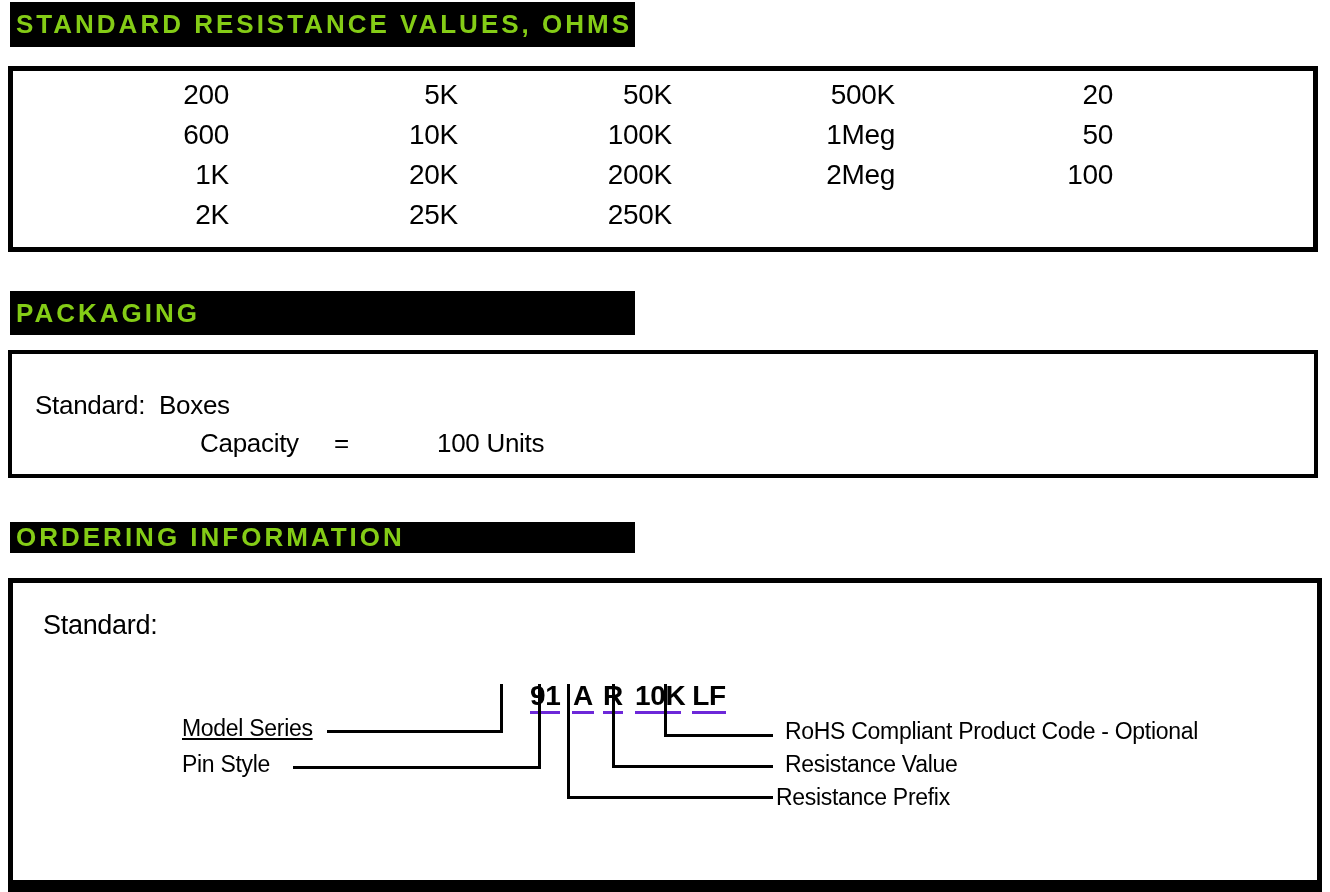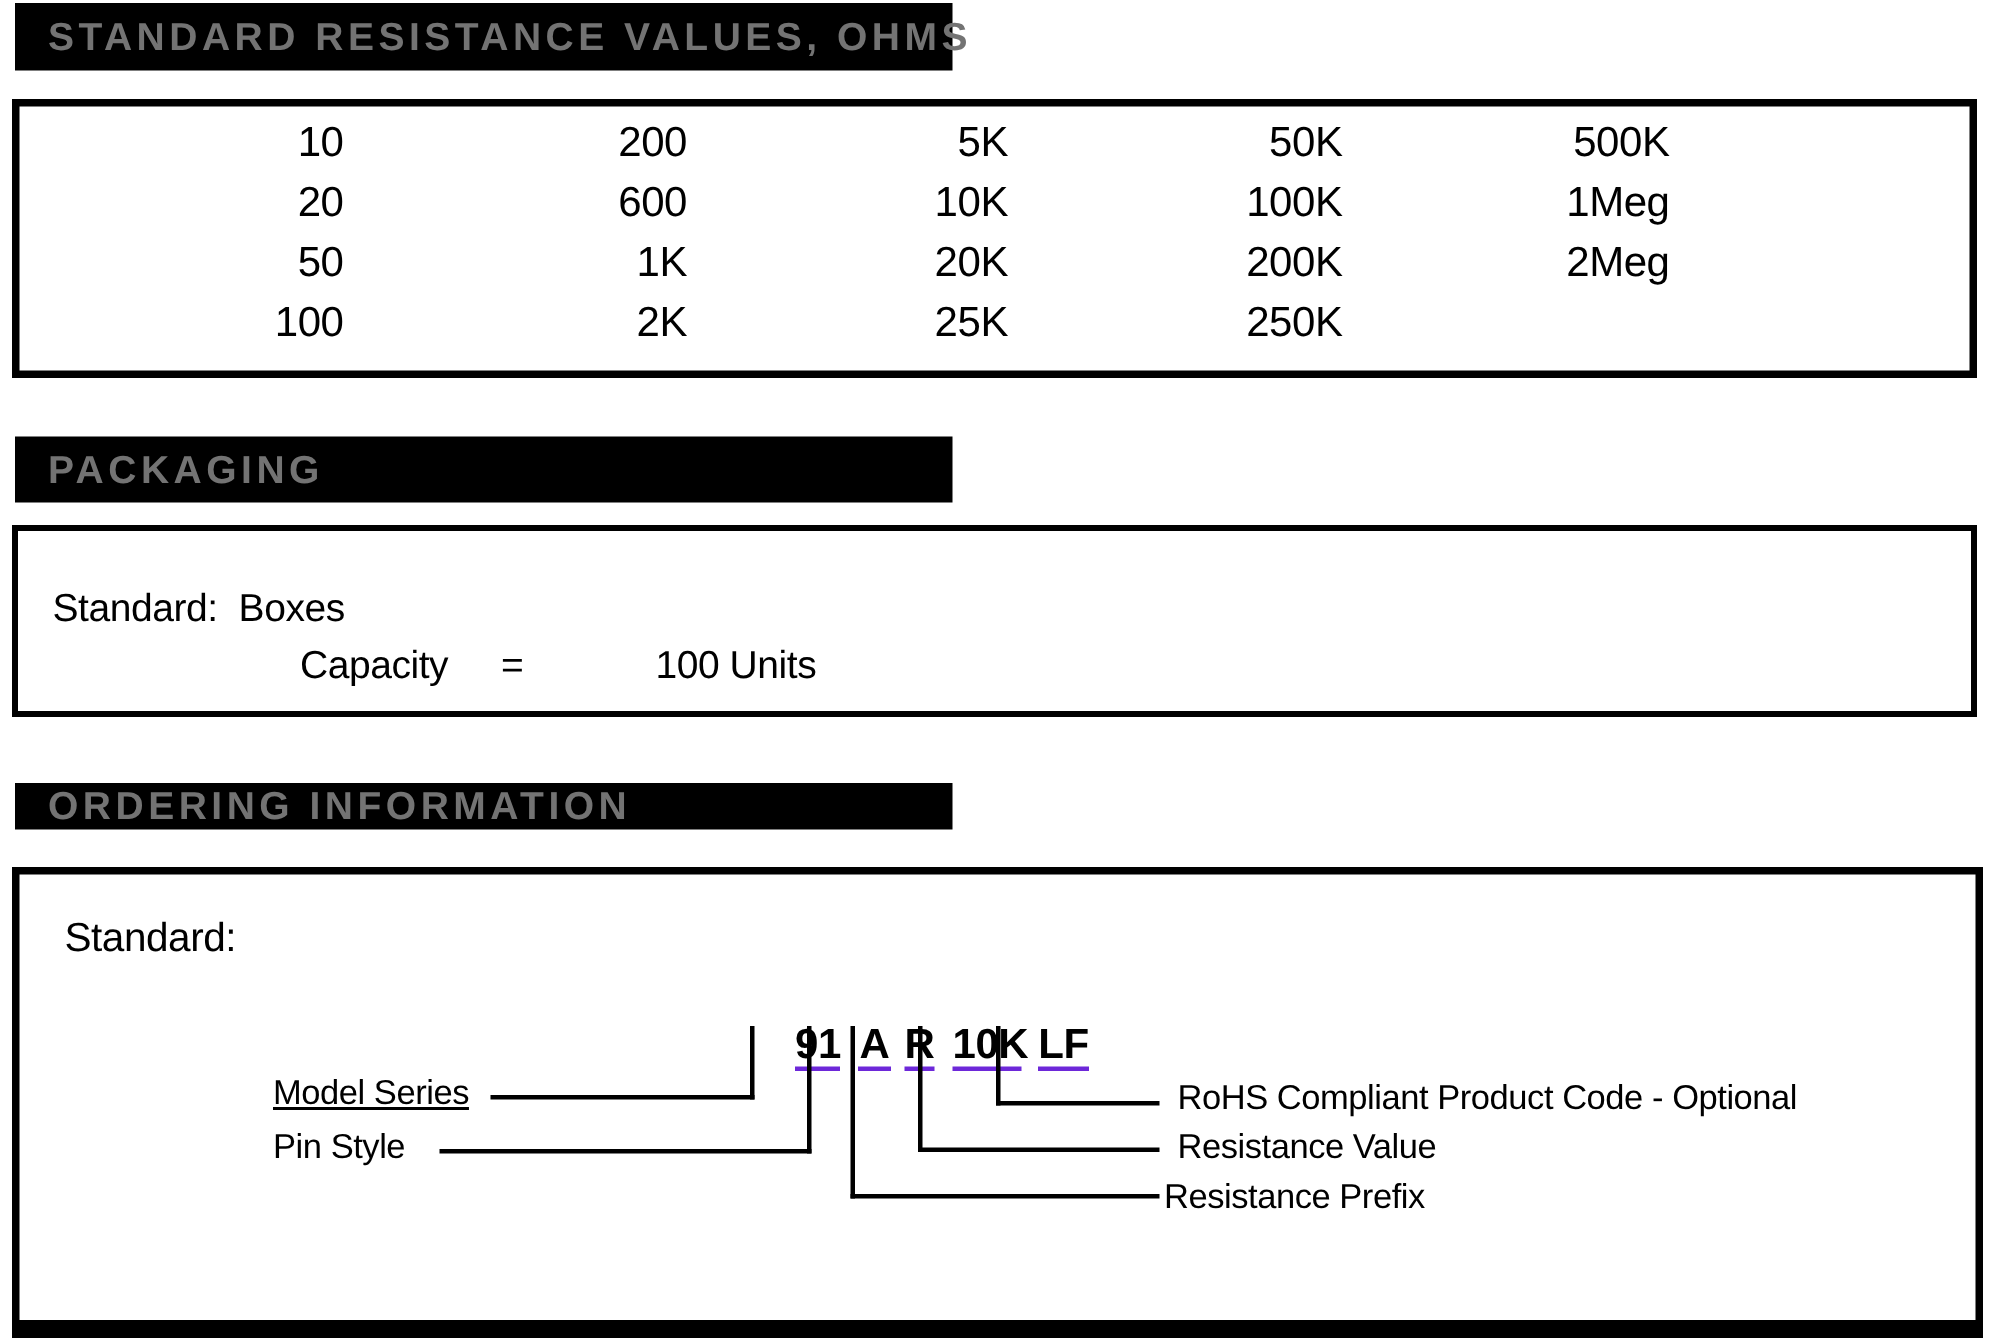--- a/index.html
+++ b/index.html
@@ -15,25 +15,25 @@
   
   .hbar {
     position: absolute;
     left: 10px;
     width: 625px;
     background: #000000;
     display: flex;
     align-items: center;
   }
   .hbar .hbar-text {
-    color: #737373;
+    color: #84cc16;
     font-weight: bold;
     font-size: 26px;
     letter-spacing: 3px;
-    padding-left: 22px;
+    padding-left: 6px;
     white-space: nowrap;
   }
   
   .obox { position: absolute; left: 8px; width: 1310px; border: 5px solid #000; background: #fff; }
   
   .rgrid {
     position: absolute;
     left: 13px; top: 75px; width: 1300px;
     display: grid;
     grid-template-columns: 216px 229px 214px 223px 218px;
@@ -69,21 +69,20 @@
 <body>
 
 <div class="page">
 
   <div class="hbar" style="top:2px; height:45px;">
     <span class="hbar-text">STANDARD RESISTANCE VALUES, OHMS</span>
   </div>
 
   <div class="obox" style="top:66px; height:186px;"></div>
   <div class="rgrid">
-    <div class="rcell">10</div>
     <div class="rcell">200</div>
     <div class="rcell">5K</div>
     <div class="rcell">50K</div>
     <div class="rcell">500K</div>
     <div class="rcell">20</div>
     <div class="rcell">600</div>
     <div class="rcell">10K</div>
     <div class="rcell">100K</div>
     <div class="rcell">1Meg</div>
     <div class="rcell">50</div>

